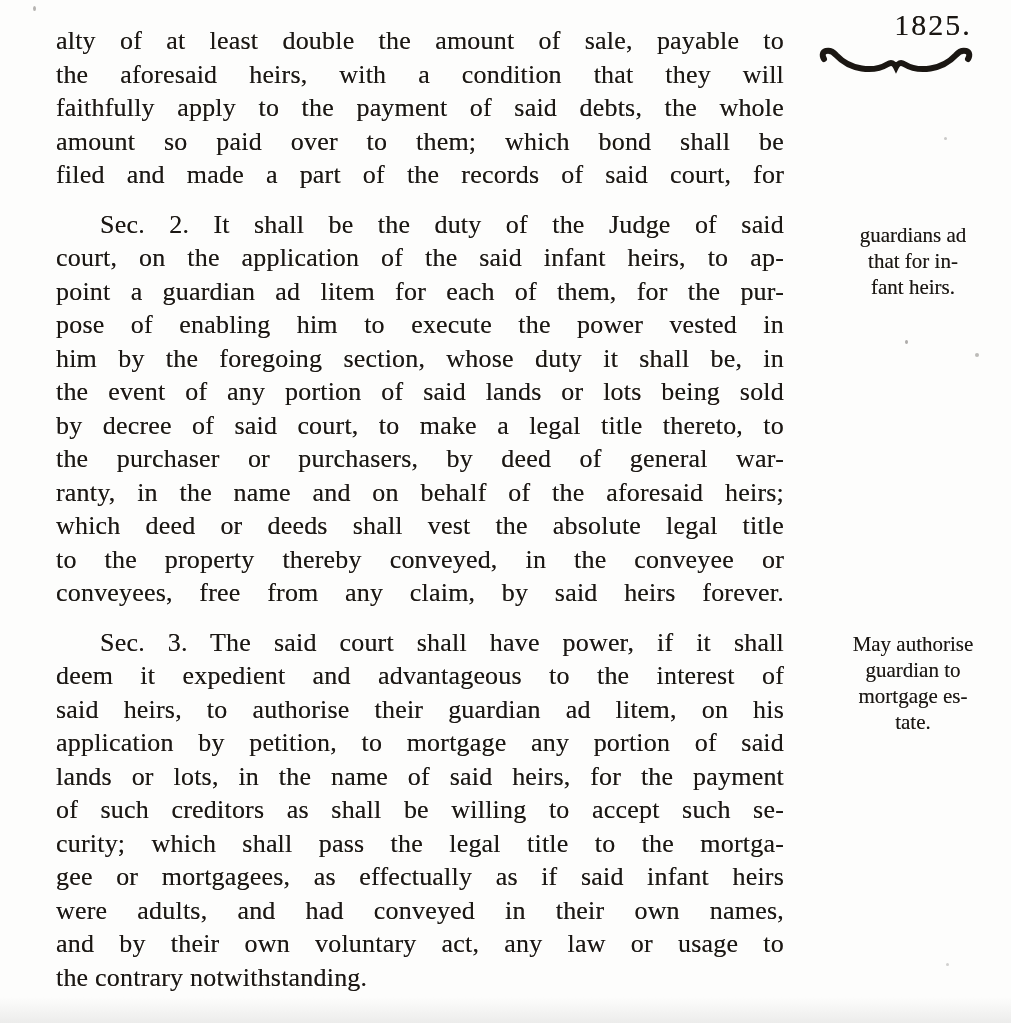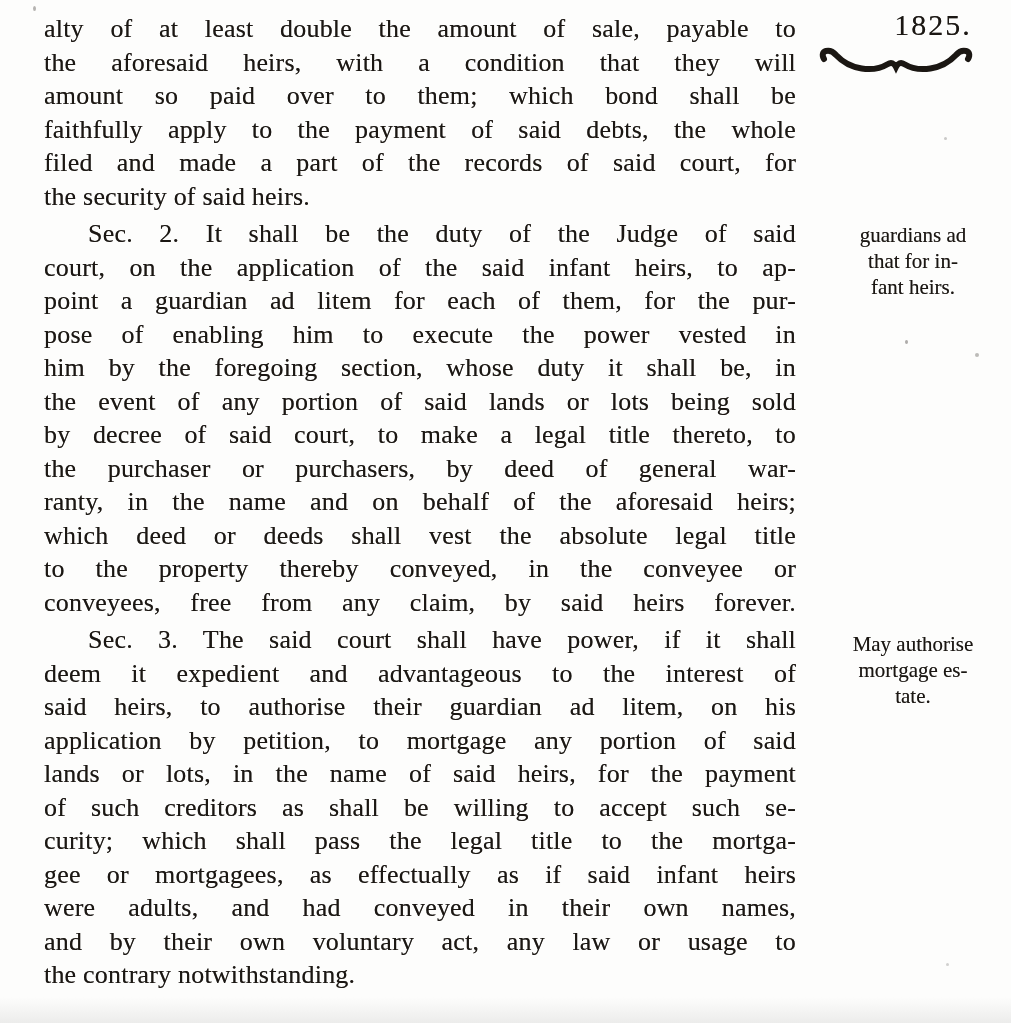--- a/index.html
+++ b/index.html
@@ -25,21 +25,21 @@
     background: linear-gradient(#fdfdfc, #ececeb);
     pointer-events: none;
   }
 
   .main-col {
     position: absolute;
     left: 40px;
     top: 8px;
     width: 760px;
   }
-  .para { margin: 4px; }
+  .para { margin: 16px; }
   .line {
     font-size: 26px;
     line-height: 33.5px;
     letter-spacing: 0.2px;
     text-align: justify;
     text-align-last: justify;
     white-space: normal;
     text-shadow: 0 0 0.5px rgba(20,16,12,0.55);
   }
   .line.lastline { text-align-last: left; }
@@ -101,24 +101,23 @@
 </head>
 <body>
 
 <div class="page">
 
   <div class="main-col">
     <div id="paras">
         <div class="para">
           <div class="line"><span>alty of at least double the amount of sale, payable to</span></div>
           <div class="line"><span>the aforesaid heirs, with a condition that they will</span></div>
+          <div class="line"><span>faithfully apply to the payment of said debts, the whole</span></div>
           <div class="line"><span>amount so paid over to them; which bond shall be</span></div>
-          <div class="line"><span>faithfully apply to the payment of said debts, the whole</span></div>
           <div class="line"><span>filed and made a part of the records of said court, for</span></div>
-          <div class="line lastline"><span>the security of said heirs.</span></div>
         </div>
         <div class="para">
           <div class="line indent"><span>Sec. 2. It shall be the duty of the Judge of said</span></div>
           <div class="line"><span>court, on the application of the said infant heirs, to ap-</span></div>
           <div class="line"><span>point a guardian </span><span class="ital">ad litem</span><span> for each of them, for the pur-</span></div>
           <div class="line"><span>pose of enabling him to execute the power vested in</span></div>
           <div class="line"><span>him by the foregoing section, whose duty it shall be, in</span></div>
           <div class="line"><span>the event of any portion of said lands or lots being sold</span></div>
           <div class="line"><span>by decree of said court, to make a legal title thereto, to</span></div>
           <div class="line"><span>the purchaser or purchasers, by deed of general war-</span></div>
@@ -151,20 +150,21 @@
         <path d="M7,13 C2,4 13,2 19,9 C33,24 56,27 71,18 C74,16 77,17 79,21 C81,17 84,16 87,18 C102,27 125,24 139,9 C145,2 156,4 151,13" fill="none" stroke="#1b1713" stroke-width="6" stroke-linecap="round"></path>
       </svg>
     </div>
     <div class="note note-1" id="note-0">
         <div class="note-line">guardians ad</div>
         <div class="note-line">that for in-</div>
         <div class="note-line">fant heirs.</div>
       </div>
     <div class="note note-2" id="note-1">
         <div class="note-line">May authorise</div>
+        <div class="note-line">guardian to</div>
         <div class="note-line">mortgage es-</div>
         <div class="note-line">tate.</div>
       </div>
   </div>
 
   <div class="speck s1"></div>
   <div class="speck s2"></div>
   <div class="speck s3"></div>
   <div class="speck s4"></div>
   <div class="speck s5"></div>

